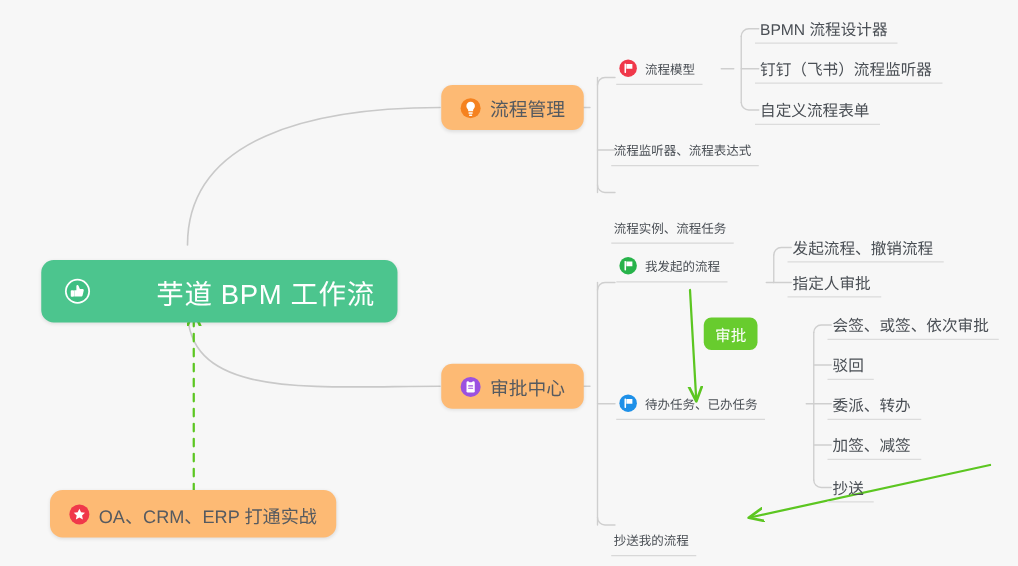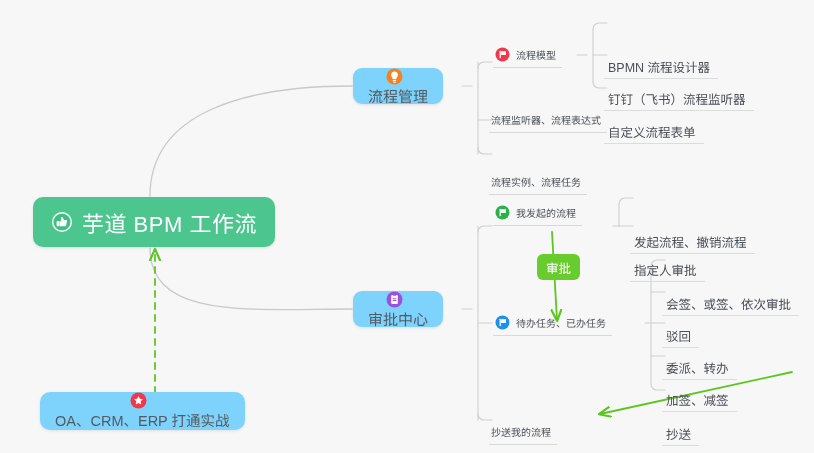--- a/index.html
+++ b/index.html
@@ -49,26 +49,25 @@
   }
   .root .label {
     color: #ffffff;
     font-size: 22px;
     letter-spacing: 0.5px;
   }
   .root .ico { margin-right: 9px; }
 
   
   .branch {
-    background: #7dd3fc;
+    background: #fdba74;
     border-radius: 9px;
     height: 36px;
     padding: 0 15px;
     box-shadow: 0 1px 3px rgba(0,0,0,0.10);
-    flex-direction: column;
   }
   .branch .label {
     color: #555a60;
     font-size: 15px;
   }
   .branch .ico { margin-right: 7px; }
 
   
   .topic {
     height: 26px;
@@ -79,21 +78,20 @@
     color: #4a4f55;
     font-size: 10px;
   }
   .topic .ico { margin-right: 6px; }
 
   
   .leaf {
     height: 25px;
     padding: 0 8px 0 4px;
     border-bottom: 1px solid #dcdcdc;
-    margin-top: 44px;
   }
   .leaf .label {
     color: #4a4f55;
     font-size: 12.5px;
   }
 
   
   .tag {
     background: #68CC2E;
     border-radius: 6px;
@@ -172,21 +170,21 @@
     <g>
 
       <path d="M 552 232 L 557 320" fill="none" stroke="#5CC621" stroke-width="1.8" stroke-linecap="round" marker-end="url(#arrowGreen)"></path>
 
       <path d="M 792 372 L 600 414" fill="none" stroke="#5CC621" stroke-width="1.8" stroke-linecap="round" marker-end="url(#arrowGreen)"></path>
 
       <path d="M 155 393 L 155 250" fill="none" stroke="#5CC621" stroke-width="1.8" stroke-linecap="round" stroke-dasharray="6 6" marker-end="url(#arrowGreen)"></path>
     </g>
   </svg>
 
-  <div class="node root" style="left:33px; top:197px;">
+  <div class="node root" style="left:33px; top:208px;gap:43px;">
     <span class="ico">
       <svg width="22" height="22" viewBox="0 0 22 22">
         <circle cx="11" cy="11" r="10" fill="#ffffff"></circle>
         <circle cx="11" cy="11" r="8.6" fill="#3FBF83"></circle>
         <path d="M8.4 10.2 L10.1 10.2 L10.1 6.9 C10.1 5.9 11.4 5.6 11.8 6.5
                  L12.9 9.1 L15.1 9.1 C15.8 9.1 16.2 9.7 16.0 10.3
                  L15.1 14.2 C15.0 14.8 14.5 15.2 13.9 15.2 L8.4 15.2 Z" fill="#ffffff"></path>
         <rect x="5.6" y="10.1" width="2.6" height="5.2" rx="0.7" fill="#ffffff"></rect>
       </svg>
     </span>
@@ -269,21 +267,21 @@
     </span>
     <span class="label">我发起的流程</span>
   </div>
   <div class="node leaf" style="left:630px; top:185px;align-items:center;">
     <span class="label">发起流程、撤销流程</span>
   </div>
   <div class="node leaf" style="left:630px; top:213px;">
     <span class="label">指定人审批</span>
   </div>
 
-  <div class="node tag" style="left:537px; top:254px;align-items:center;">
+  <div class="node tag" style="left:563px; top:254px;align-items:center;">
     <span class="label">审批</span>
   </div>
 
   <div class="node topic" style="left:493px; top:310px;">
     <span class="ico">
       <svg width="15" height="15" viewBox="0 0 15 15">
         <circle cx="7.5" cy="7.5" r="7" fill="#1E90E8"></circle>
         <rect x="4.6" y="3.7" width="1.25" height="7.6" rx="0.45" fill="#ffffff"></rect>
         <path d="M6.1 4.2 L10.9 4.2 L10.9 8.0 L6.1 8.0 Z" fill="#ffffff"></path>
       </svg>

